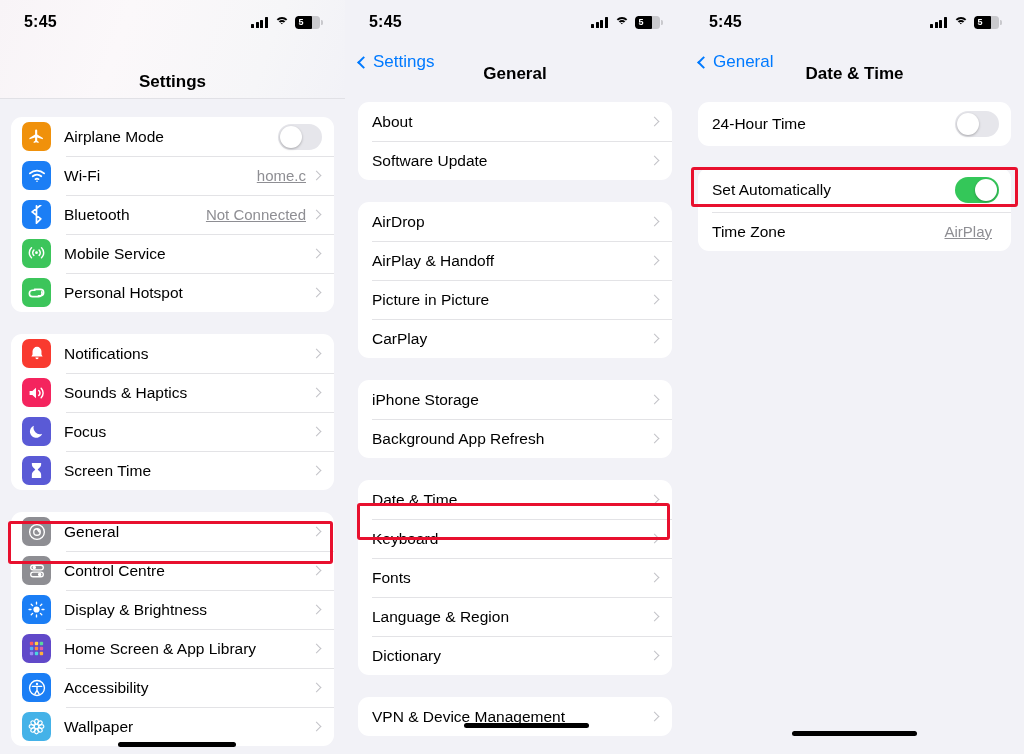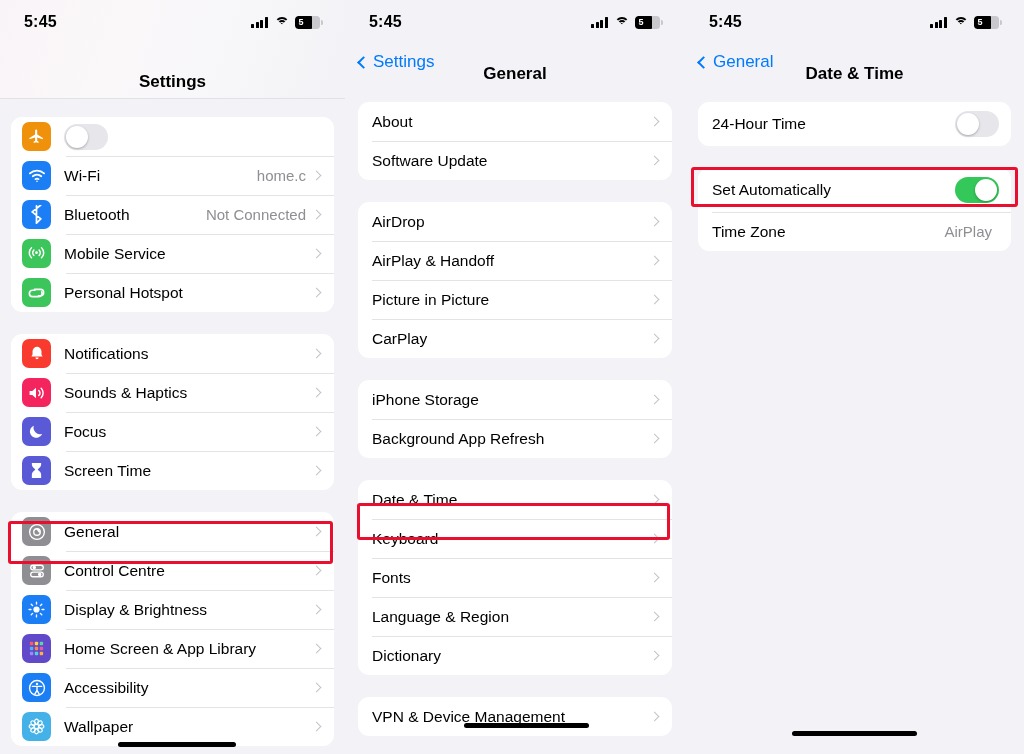--- a/index.html
+++ b/index.html
@@ -103,21 +103,21 @@
   .phone.p2 .row + .row::before, .phone.p3 .row + .row::before { left: 14px; }
 
   .app-icon {
     width: 29px; height: 29px; border-radius: 7px; flex: 0 0 29px;
     margin-right: 13px; position: relative;
     display:flex; align-items:center; justify-content:center;
     color:#fff;
   }
   .app-icon svg { display:block; }
   .row-label { font-size: 15.5px; color: #000000; flex: 1 1 auto; }
-  .row-value { font-size: 15px; color: #8e8e93; margin-right: 7px; }
+  .row-value { font-size: 15px; color: #8e8e93; margin-right: 7px; text-decoration: underline; }
   .chev {
     width: 7px; height: 7px; border-top: 1.8px solid #c2c2c7;
     border-right: 1.8px solid #c2c2c7; transform: rotate(45deg);
     flex: 0 0 auto; margin-right: 2px;
   }
 
   
   .toggle { width: 44px; height: 26px; border-radius: 13px;
     background: #e6e6eb; position: relative; flex: 0 0 44px; }
   .toggle .knob { position:absolute; top: 2px; left: 2px;
@@ -180,20 +180,21 @@
 
     <div class="content">
 
       <div class="group">
         <div class="row">
           <span class="app-icon" style="background:#f0910b">
             <svg width="17" height="17" viewBox="0 0 24 24" fill="#fff">
                 <path d="M21 16v-2l-8-5V3.5a1.5 1.5 0 0 0-3 0V9l-8 5v2l8-2.5V18l-2 1.5V21l3.5-1 3.5 1v-1.5L13 18v-4.5z"></path>
               </svg>
           </span>
+          <span class="row-label">Airplane Mode</span>
           <span class="toggle">
               <span class="knob"></span>
             </span>
         </div>
         <div class="row">
           <span class="app-icon" style="background:#1b7ef5">
             <svg width="18" height="14" viewBox="0 0 24 18" fill="none" stroke="#fff" stroke-width="2.4" stroke-linecap="round">
                 <path d="M2.5 5.5a14 14 0 0 1 19 0"></path>
                 <path d="M6.3 9.4a9 9 0 0 1 11.4 0"></path>
                 <path d="M9.9 13.2a4 4 0 0 1 4.2 0"></path>

